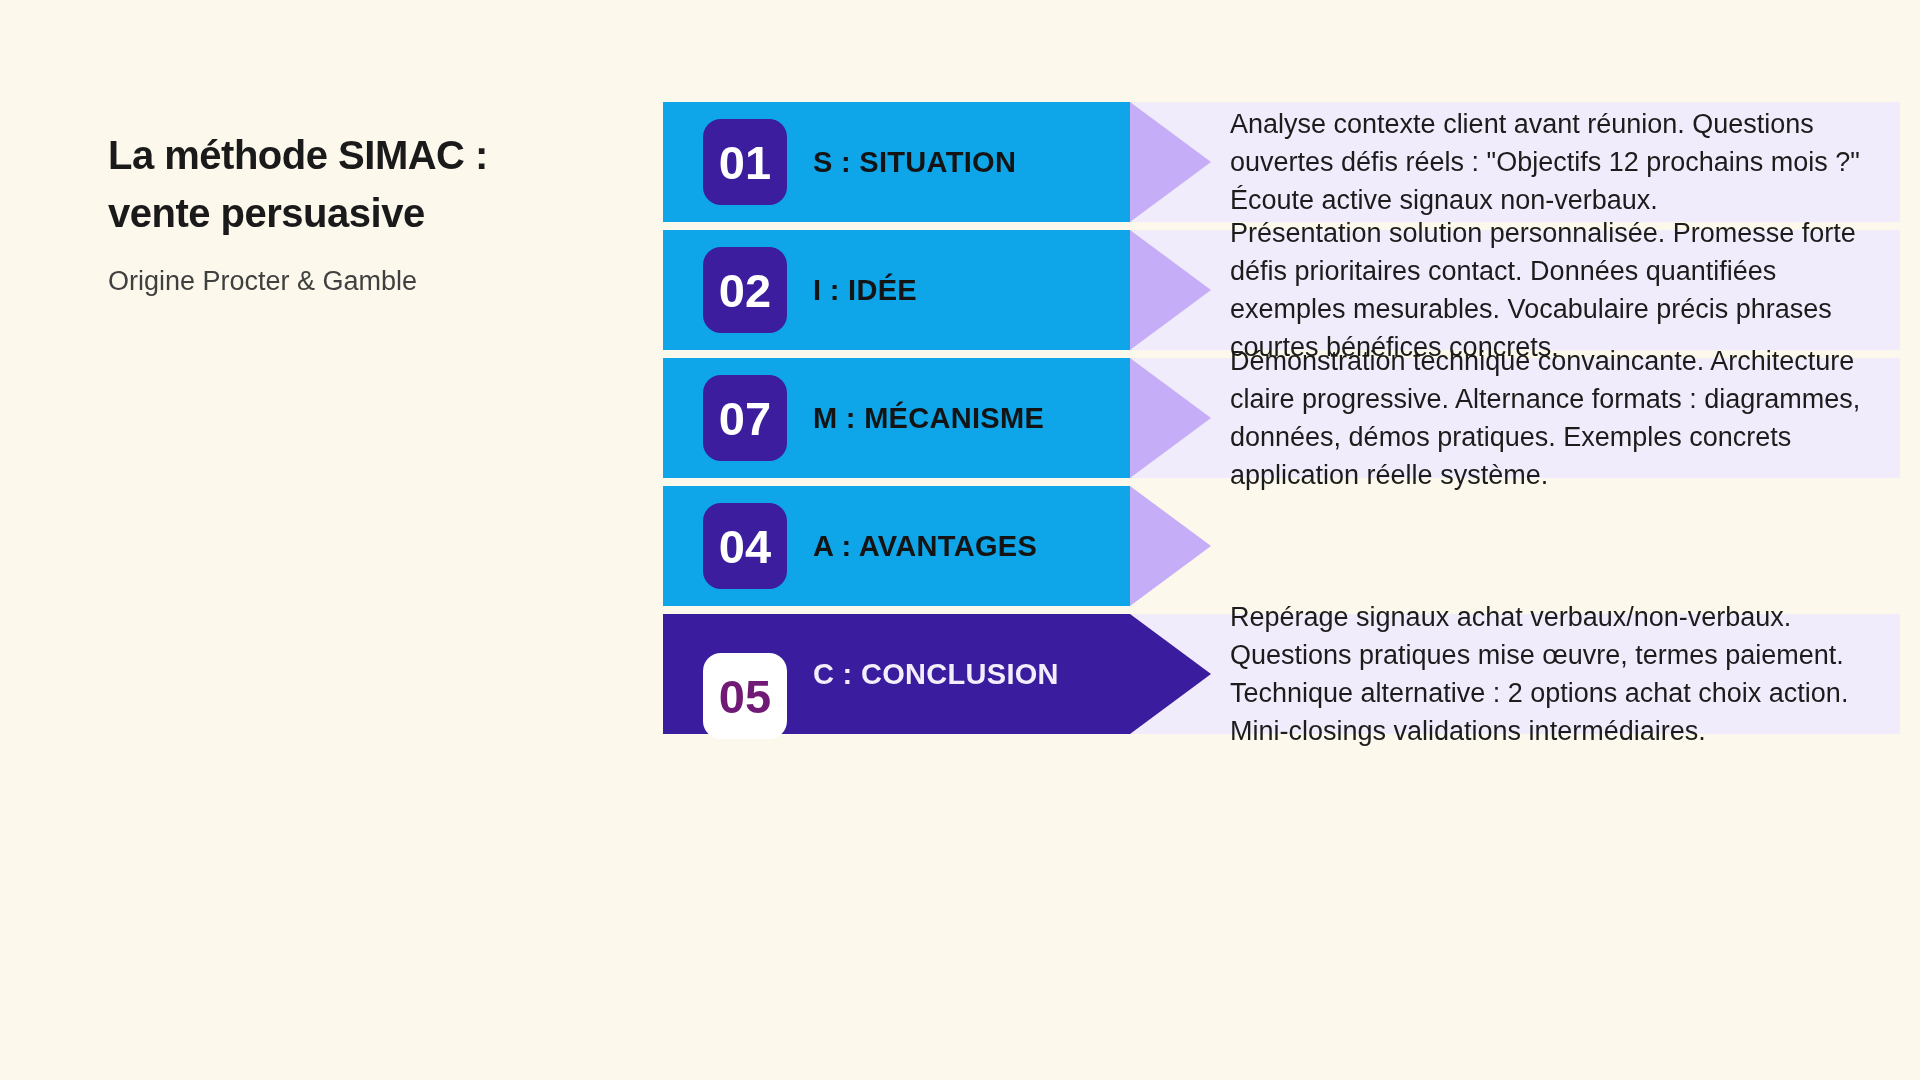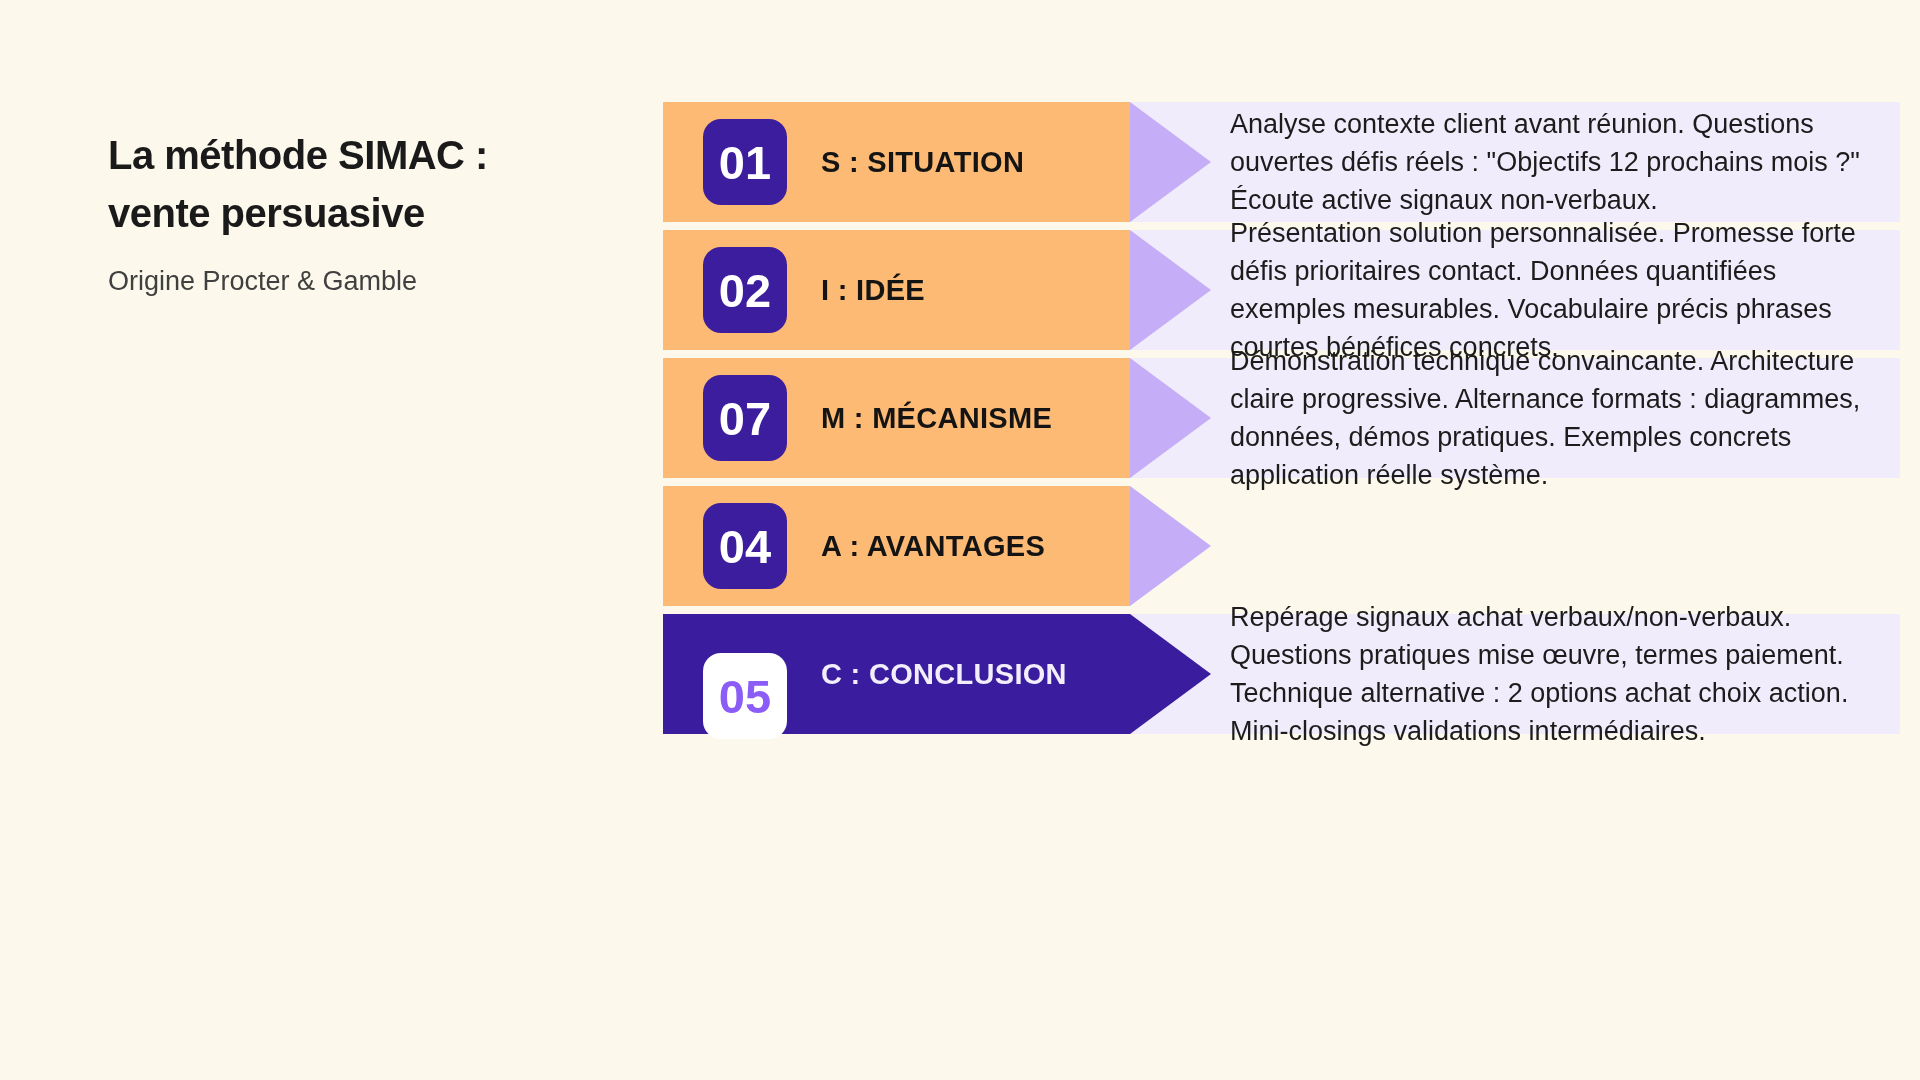--- a/index.html
+++ b/index.html
@@ -25,42 +25,42 @@
     position:absolute; left:467px; right:0; top:0; bottom:0;
     background:#F1ECFB; display:flex; align-items:center; z-index:1;
   }
   .desc {
     margin:0 24px 0 100px;
     font-size:27px; line-height:38px; color:#1c1c1c;
   }
 
   .banner {
     position:absolute; left:0; top:0; bottom:0; width:467px;
-    background:#fdba74; display:flex; align-items:center; z-index:2;
+    background:#0ea5e9; display:flex; align-items:center; z-index:2;
   }
   .tri {
     position:absolute; left:467px; top:0; bottom:0; width:81px;
     background:#C5ADF7; z-index:2;
     clip-path:polygon(0 0, 100% 50%, 0 100%);
   }
 
   .badge {
     margin-left:40px; width:84px; height:86px; border-radius:18px;
     background:#3B1D9E; color:#ffffff;
     font-size:47px; font-weight:700;
     display:flex; align-items:center; justify-content:center;
     flex:0 0 auto;
   }
   .label {
-    margin-left:34px; font-size:29px; font-weight:700;
+    margin-left:26px; font-size:29px; font-weight:700;
     letter-spacing:0.3px; color:#141414; white-space:nowrap;
   }
 
   .row.dark .banner, .row.dark .tri { background:#3A1C9E; }
-  .row.dark .badge { background:#ffffff; color:#8b5cf6;margin-top:44px; }
+  .row.dark .badge { background:#ffffff; color:#701a75;margin-top:44px; }
   .row.dark .label { color:#F2EEFB; }
 </style>
 </head>
 <body>
 
 <div class="intro">
   <div class="title">
     <div>La méthode SIMAC :</div>
     <div>vente persuasive</div>
   </div>

